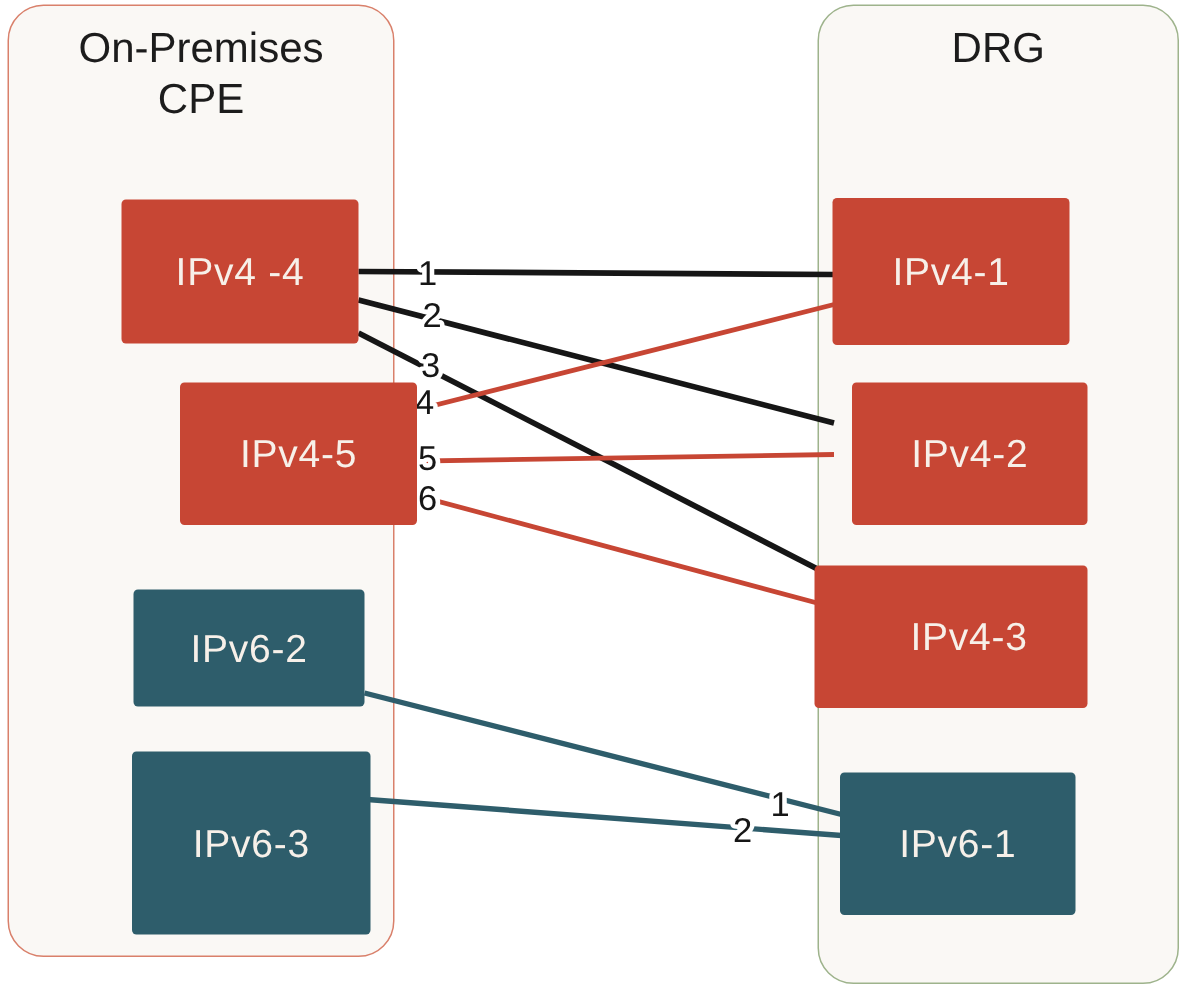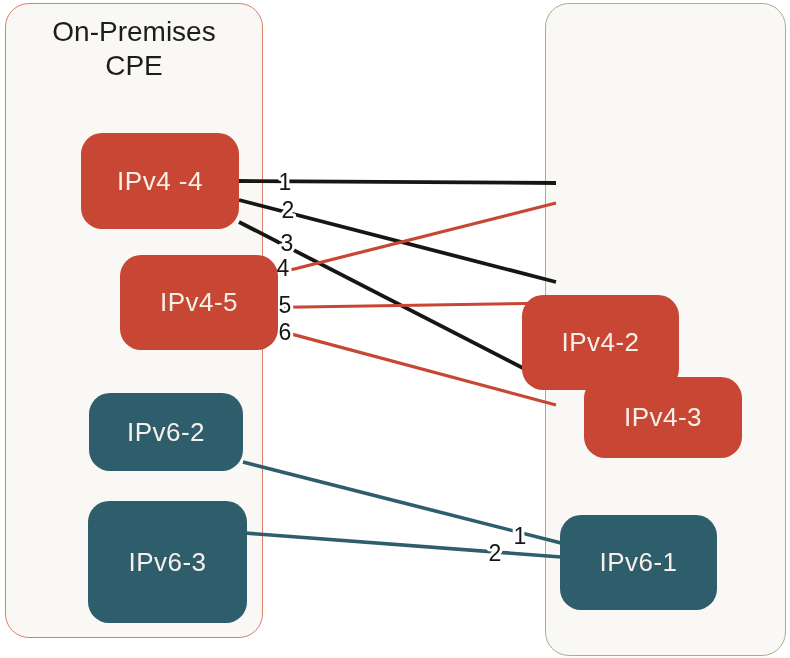--- a/index.html
+++ b/index.html
@@ -33,21 +33,21 @@
   }
   .panel-title {
     padding-top: 11px;
     text-align: center;
     color: #1c1c1c;
     font-size: 28px;
     line-height: 34px;
   }
   .node {
     position: absolute;
-    border-radius: 21px;
+    border-radius: 3px;
     display: flex;
     align-items: center;
     justify-content: center;
     color: #f7f0e9;
     font-size: 26px;
     letter-spacing: 0.5px;
     z-index: 3;
   }
   .node-v4 { background: #c74634; }
   .node-v6 { background: #2e5d6b; }
@@ -75,20 +75,21 @@
 
   <div class="panel panel-left">
     <div class="panel-title">
       <div>On-Premises</div>
       <div>CPE</div>
     </div>
   </div>
 
   <div class="panel panel-right">
     <div class="panel-title">
+      <div>DRG</div>
     </div>
   </div>
 
   <svg class="wires" width="790" height="658" viewBox="0 0 790 658">
 
     <line x1="239" y1="181" x2="556" y2="183" stroke="#161616" stroke-width="3.8"></line>
     <line x1="239" y1="200" x2="556" y2="282" stroke="#161616" stroke-width="3.8"></line>
     <line x1="239" y1="222" x2="556" y2="385" stroke="#161616" stroke-width="3.8"></line>
 
     <line x1="239" y1="283" x2="556" y2="203" stroke="#c74634" stroke-width="3.2"></line>
@@ -107,17 +108,18 @@
 
     <text x="520" y="544">1</text>
     <text x="495" y="561">2</text>
   </svg>
 
   <div class="node node-v4" style="left:81px;  top:133px; width:158px; height:96px;">IPv4 -4</div>
   <div class="node node-v4" style="left:81px;  top:255px; width:158px; height:95px;margin-left:39px;">IPv4-5</div>
   <div class="node node-v6" style="left:89px;  top:393px; width:154px; height:78px;">IPv6-2</div>
   <div class="node node-v6" style="left:88px;  top:501px; width:159px; height:122px;">IPv6-3</div>
 
-  <div class="node node-v4" style="left:522px; top:255px; width:157px; height:95px;margin-top:40px;">IPv4-2</div>
-  <div class="node node-v4" style="left:584px; top:377px; width:158px; height:81px;">IPv4-3</div>
+  <div class="node node-v4" style="left:555px; top:132px; width:158px; height:98px;">IPv4-1</div>
+  <div class="node node-v4" style="left:568px; top:255px; width:157px; height:95px;">IPv4-2</div>
+  <div class="node node-v4" style="left:543px; top:377px; width:158px; height:95px;padding-left:24px;">IPv4-3</div>
   <div class="node node-v6" style="left:560px; top:515px; width:157px; height:95px;text-align:right;">IPv6-1</div>
 
 </div>
 
 </body></html>

